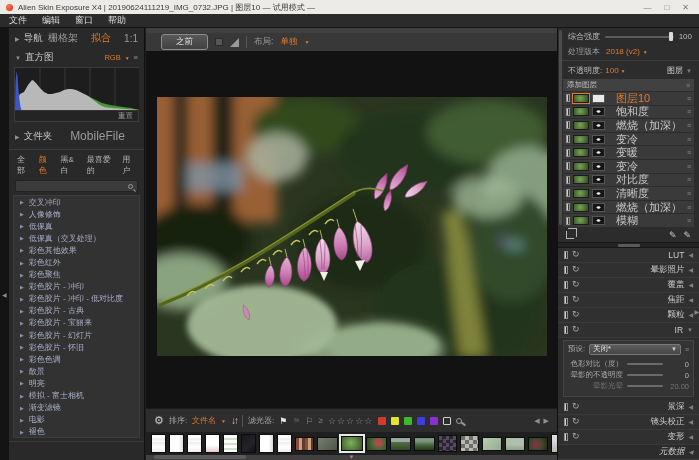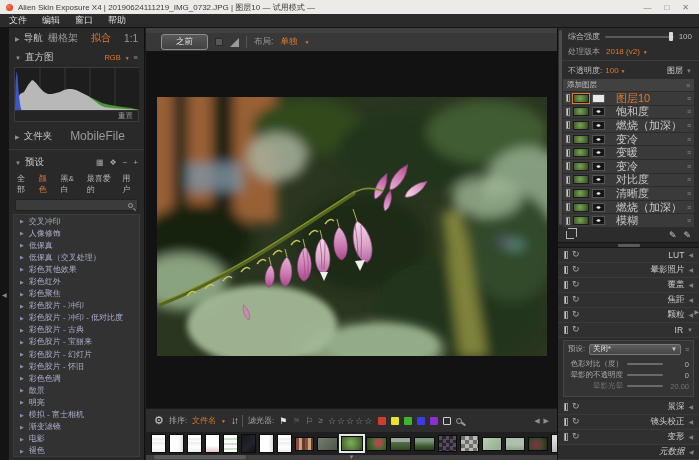--- a/index.html
+++ b/index.html
@@ -212,30 +212,20 @@
       </div>
 
       <div class="panel-h folders-row">
         <span class="tri">▶</span>
         <span>文件夹</span>
         <span class="folders-val">MobileFile</span>
       </div>
 
       <div class="sect-div"></div>
 
-      <div class="panel-h">
-        <span class="tri">▼</span>
-        <span>预设</span>
-        <span class="preset-icons">
-          <span>▦</span>
-          <span>❖</span>
-          <span>−</span>
-          <span>+</span>
-        </span>
-      </div>
 
       <div class="preset-tabs">
         <span>全部</span>
         <span class="orange">颜色</span>
         <span>黑&amp;白</span>
         <span>最喜爱的</span>
         <span>用户</span>
       </div>
 
       <div class="search-box">

